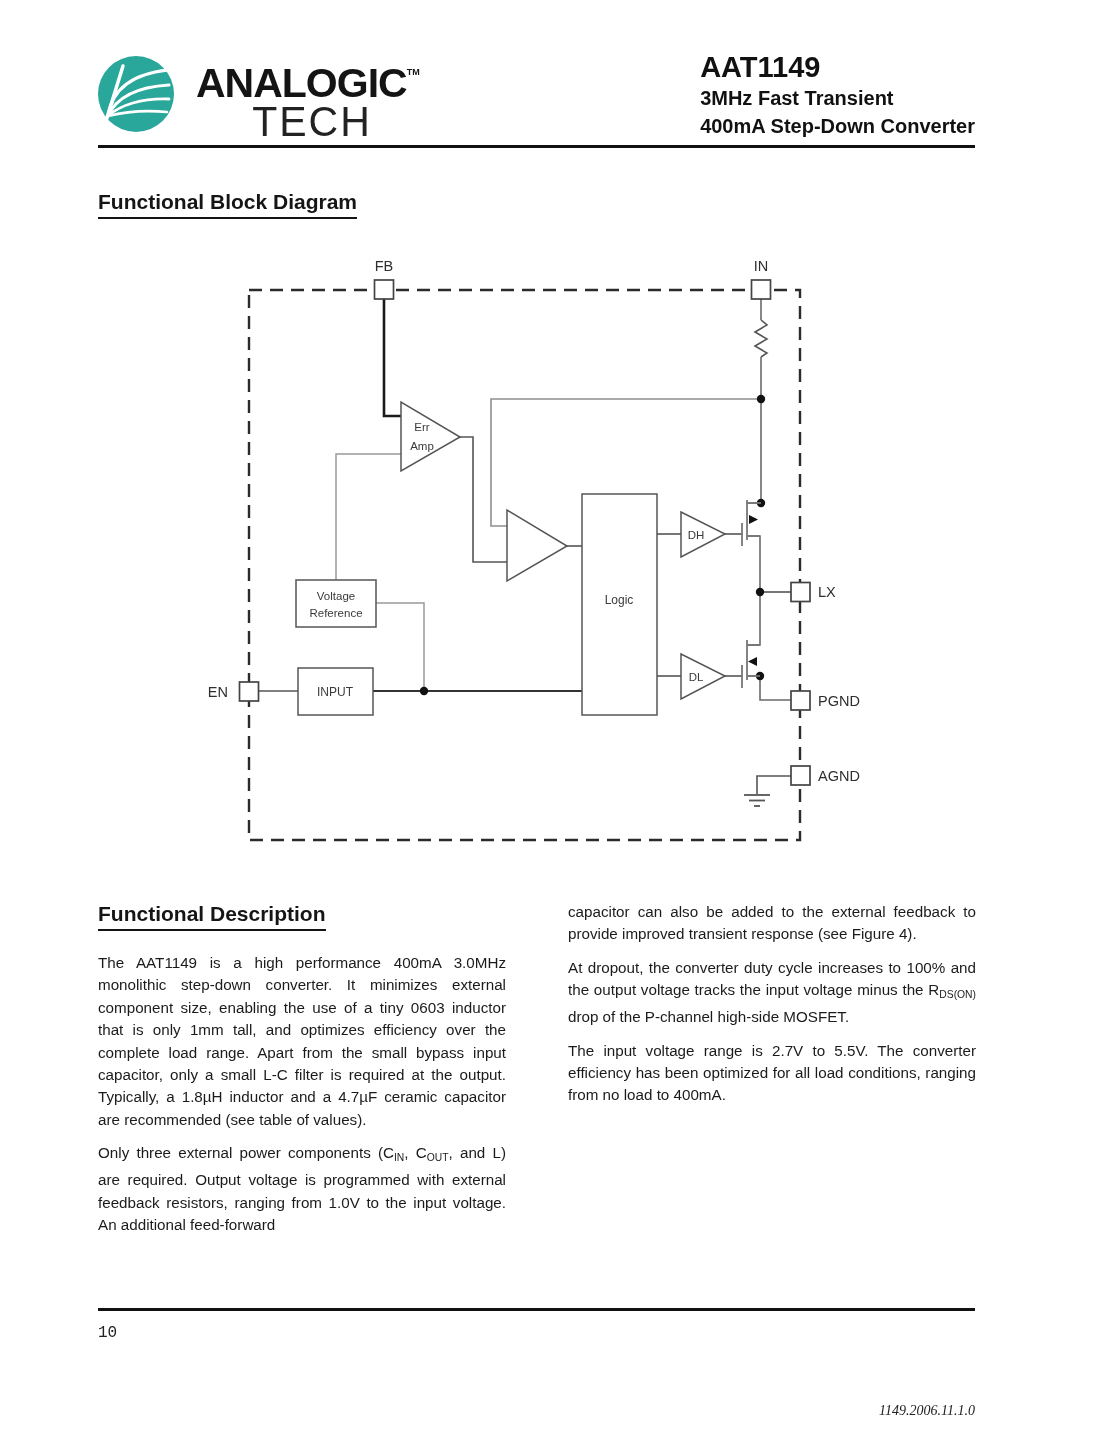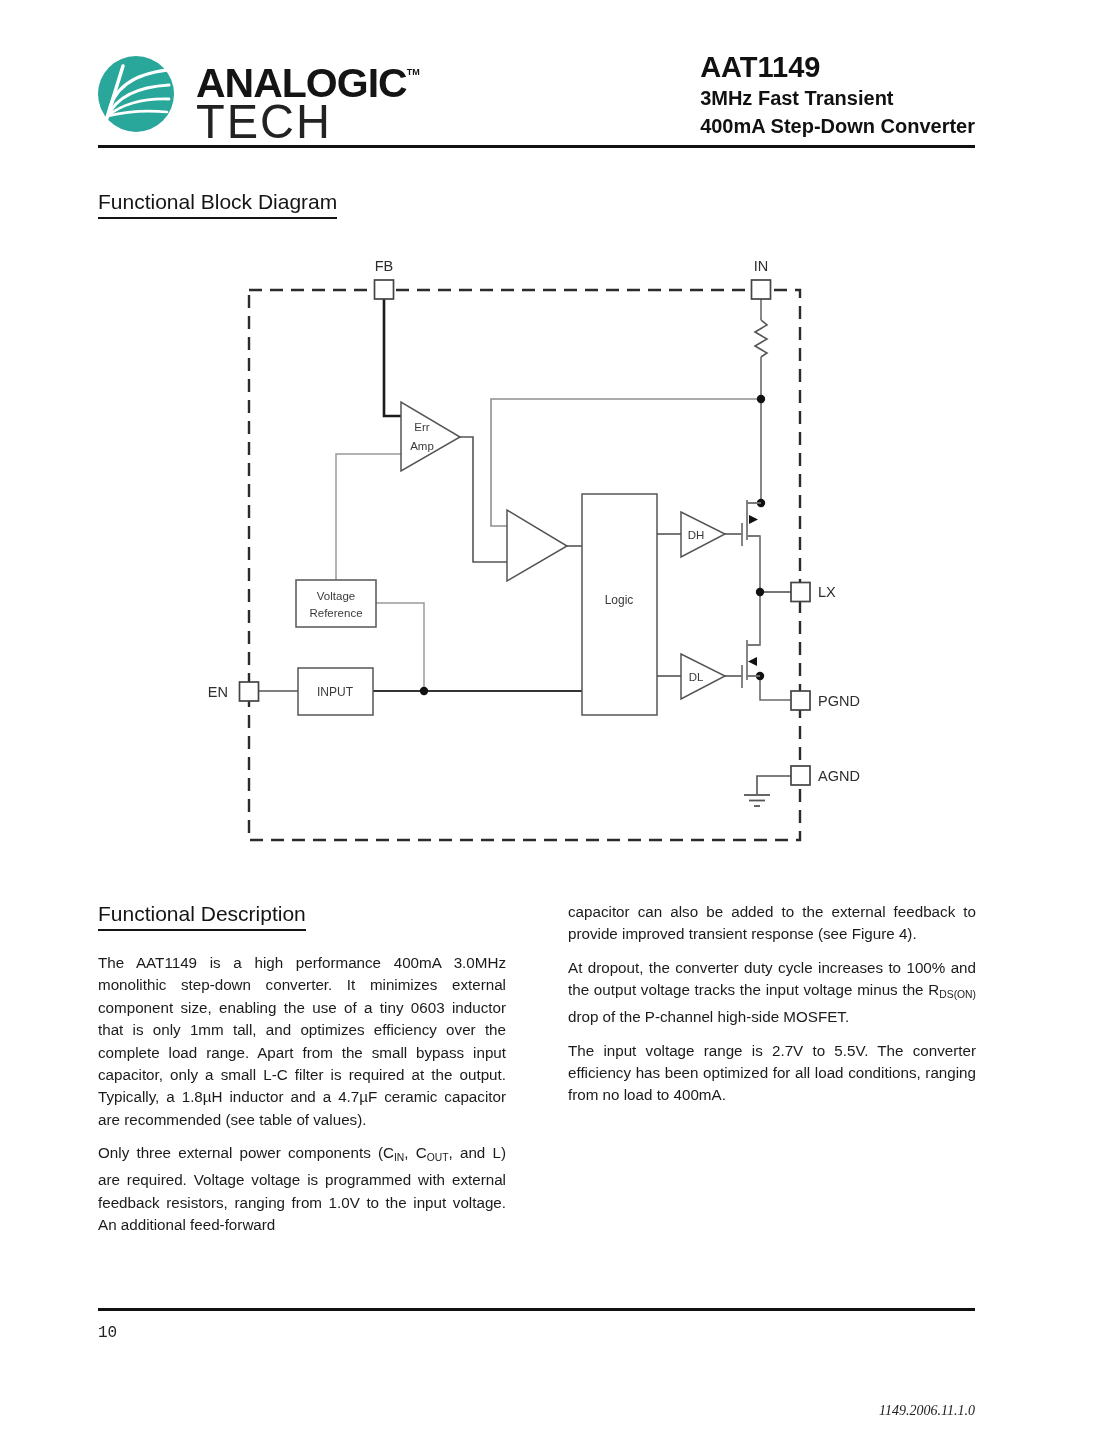--- a/index.html
+++ b/index.html
@@ -6,28 +6,28 @@
   html,body { background:#ffffff; }
   body {
     width:1105px; height:1430px; position:relative; overflow:hidden;
     font-family:"Liberation Sans", sans-serif; color:#1c1c1c;
   }
   
   .logo-svg { position:absolute; left:96px; top:54px; }
   .wordmark { position:absolute; left:196px; top:52px; width:232px; }
   .brand-top { font-size:41px; font-weight:bold; letter-spacing:-1px; color:#141414; line-height:40px; white-space:nowrap; }
   .brand-tm { font-size:9px; font-weight:bold; vertical-align:22px; letter-spacing:0; }
-  .brand-bottom { font-size:47px; font-weight:normal; letter-spacing:2px; color:#222; line-height:38px; text-align:left; transform:scaleY(1.02); }
+  .brand-bottom { font-size:41px; font-weight:normal; letter-spacing:2px; color:#222; line-height:38px; text-align:center; transform:scaleY(1.02); }
   .title-block { position:absolute; right:130px; top:50px; text-align:left; }
   .part-number { font-size:29px; font-weight:bold; line-height:34px; color:#111; }
   .subtitle { font-size:20px; font-weight:bold; line-height:28px; color:#111; }
   .header-rule { position:absolute; left:98px; top:145px; width:877px; height:3px; background:#111; }
   
   .section-heading {
-    position:absolute; font-size:21px; font-weight:normal; color:#151515;
+    position:absolute; font-size:21px; font-weight:bold; color:#151515;
     border-bottom:2.5px solid #151515; padding-bottom:3px; display:inline-block;
   }
   #bd-heading { left:98px; top:190px; }
   #fd-heading { left:98px; top:902px; }
   
   .diagram { position:absolute; left:0; top:245px; }
   .diagram text { font-family:"Liberation Sans", sans-serif; }
   .pin-label { font-size:14.5px; fill:#2e2e2e; }
   .blk-label { font-size:12px; fill:#3a3a3a; }
   .sm-label { font-size:11.5px; fill:#3a3a3a; }
@@ -191,21 +191,21 @@
   <text x="384" y="271" text-anchor="middle" class="pin-label">FB</text>
   <text x="761" y="271" text-anchor="middle" class="pin-label">IN</text>
   <text x="228" y="697" text-anchor="end" class="pin-label">EN</text>
   <text x="818" y="597" text-anchor="start" class="pin-label">LX</text>
   <text x="818" y="706" text-anchor="start" class="pin-label">PGND</text>
   <text x="818" y="781" text-anchor="start" class="pin-label">AGND</text>
 </svg>
 
 <div id="col-left" class="col">
     <p><span>The AAT1149 is a high performance 400mA 3.0MHz monolithic step-down converter. It minimizes external component size, enabling the use of a tiny 0603 inductor that is only 1mm tall, and optimizes efficiency over the complete load range. Apart from the small bypass input capacitor, only a small L-C filter is required at the output. Typically, a 1.8µH inductor and a 4.7µF ceramic capacitor are recommended (see table of values).</span></p>
-    <p><span>Only three external power components (C</span><span class="sub">IN</span><span>, C</span><span class="sub">OUT</span><span>, and L) are required. Voltage voltage is programmed with external feedback resistors, ranging from 1.0V to the input voltage. An additional feed-forward</span></p>
+    <p><span>Only three external power components (C</span><span class="sub">IN</span><span>, C</span><span class="sub">OUT</span><span>, and L) are required. Output voltage is programmed with external feedback resistors, ranging from 1.0V to the input voltage. An additional feed-forward</span></p>
   </div>
 <div id="col-right" class="col">
     <p><span>capacitor can also be added to the external feedback to provide improved transient response (see Figure 4).</span></p>
     <p><span>At dropout, the converter duty cycle increases to 100% and the output voltage tracks the input voltage minus the R</span><span class="sub">DS(ON)</span><span> drop of the P-channel high-side MOSFET.</span></p>
     <p><span>The input voltage range is 2.7V to 5.5V.  The converter efficiency has been optimized for all load conditions, ranging from no load to 400mA.</span></p>
   </div>
 
 <div class="footer-rule"></div>
 <div class="page-number">10</div>
 <div class="doc-version">1149.2006.11.1.0</div>

